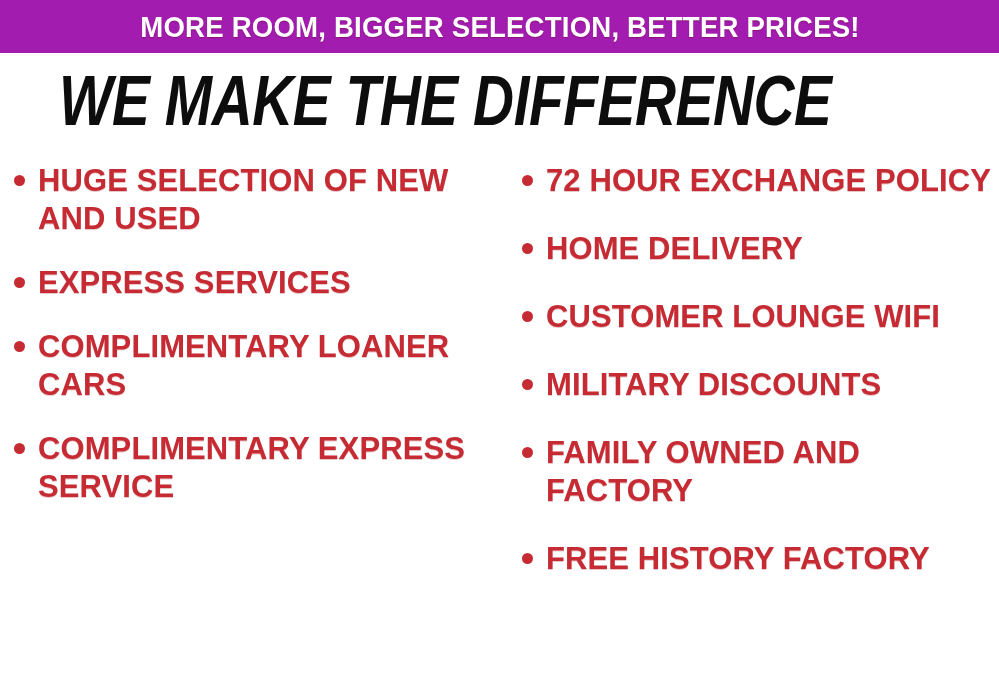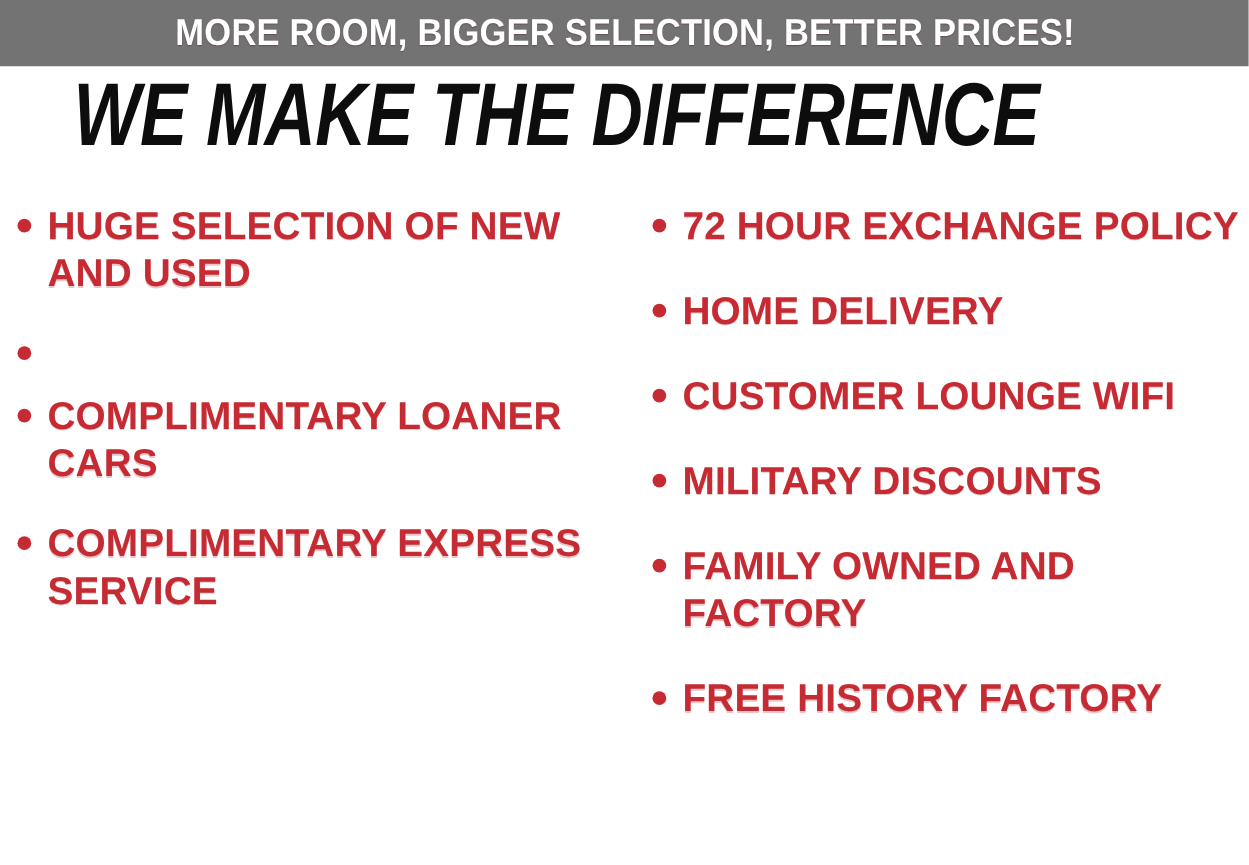--- a/index.html
+++ b/index.html
@@ -23,21 +23,21 @@
     box-sizing: border-box;
   }
 
   
   .banner {
     position: absolute;
     left: 0;
     top: 0;
     width: 999px;
     height: 53px;
-    background: #737373;
+    background: #a21caf;
     display: flex;
     align-items: center;
     justify-content: center;
     overflow: hidden;
   }
   .banner-text {
     color: #ffffff;
     font-family: "Liberation Sans", sans-serif;
     font-weight: bold;
     font-size: 30px;
@@ -50,20 +50,21 @@
   }
 
   
   .headline-wrap {
     position: absolute;
     left: 0;
     top: 57px;
     width: 890px;
     height: 86px;
     display: flex;
+    align-items: center;
     justify-content: center;
     overflow: hidden;
   }
   .headline {
     color: #0d0d0d;
     font-family: "Liberation Sans", sans-serif;
     font-weight: bold;
     font-style: italic;
     font-size: 66px;
     line-height: 70px;
@@ -145,20 +146,21 @@
 
     <div class="col col-left">
 
       <div class="bullet-item">
         <span class="bullet-dot"></span>
         <span class="bullet-label">HUGE SELECTION OF NEW AND USED</span>
       </div>
 
       <div class="bullet-item">
         <span class="bullet-dot"></span>
+        <span class="bullet-label">EXPRESS SERVICES</span>
       </div>
 
 
       <div class="bullet-item">
         <span class="bullet-dot"></span>
         <span class="bullet-label">COMPLIMENTARY LOANER CARS</span>
       </div>
 
       <div class="bullet-item">
         <span class="bullet-dot"></span>

